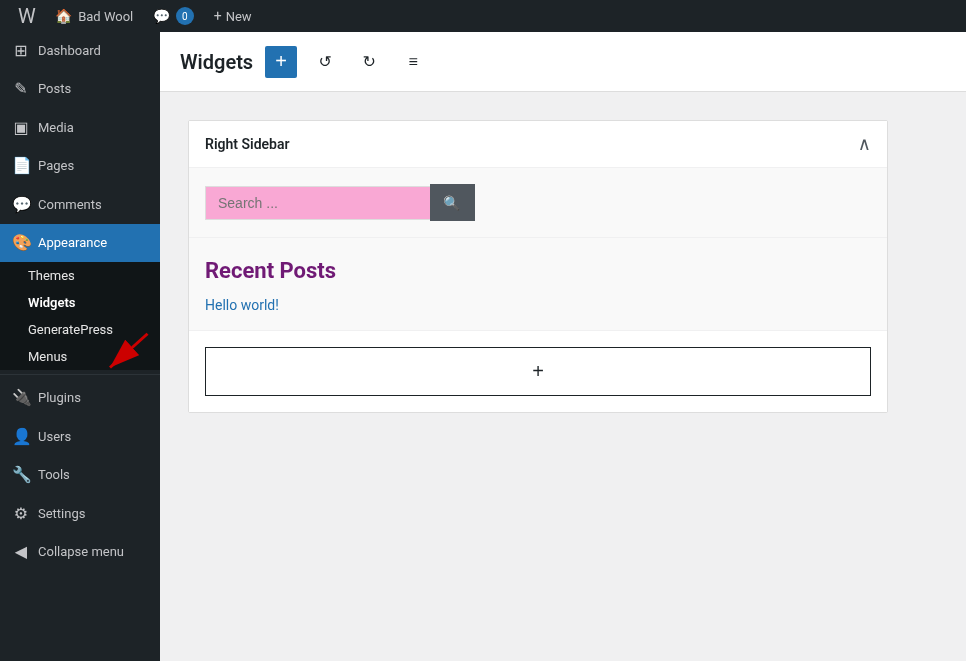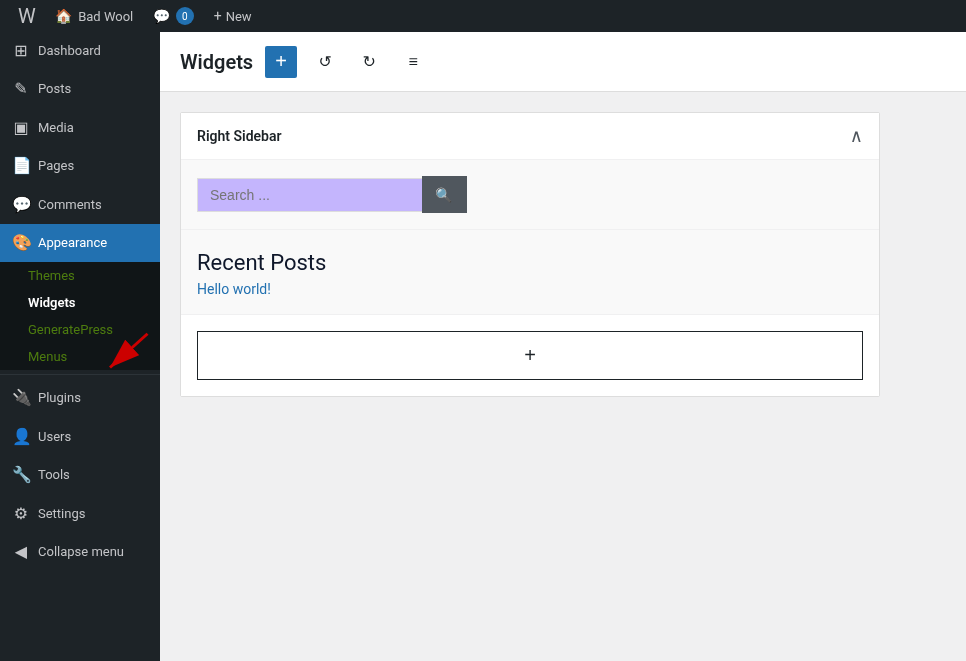--- a/index.html
+++ b/index.html
@@ -56,21 +56,21 @@
       color: #c3c4c7;
       cursor: pointer;
       line-height: 1.4;
     }
     .sidebar-menu-item.active { background: #2271b1; color: #fff; }
     .sidebar-icon { font-size: 16px; width: 18px; text-align: center; flex-shrink: 0; }
     .sidebar-submenu { background: #101517; }
     .sidebar-submenu .sub-item {
       padding: 6px 12px 6px 28px;
       font-size: 13px;
-      color: #4d7c0f;
+      color: #e5e5e5;
       cursor: pointer;
     }
     .sidebar-submenu .sub-item.bold { font-weight: 600; color: #fff; }
     .sidebar-divider { height: 1px; background: #2c3338; margin: 4px 0; }
 
     
     .arrow-indicator {
       position: relative;
     }
 
@@ -123,21 +123,21 @@
       align-items: center;
       justify-content: center;
       color: #1d2327;
       font-size: 16px;
     }
 
     
     #content-area {
       flex: 1;
       overflow-y: auto;
-      padding: 20px;
+      padding: 28px;
     }
 
     
     .widget-panel {
       background: #fff;
       border: 1px solid #ddd;
       border-radius: 2px;
       max-width: 700px;
     }
     .widget-panel-header {
@@ -173,44 +173,44 @@
       gap: 0;
       max-width: 270px;
     }
     .search-input {
       flex: 1;
       border: 1px solid #ddd;
       border-right: none;
       padding: 8px 12px;
       font-size: 14px;
       color: #50575e;
-      background: #c4b5fd;
+      background: #f9a8d4;
       outline: none;
     }
     .search-btn {
       background: #50575e;
       color: #fff;
       border: none;
       padding: 8px 14px;
       font-size: 14px;
       cursor: pointer;
       height: 37px;
     }
 
     
     .recent-posts-block {
       padding: 20px 16px 16px;
       background: #f9f9f9;
       border-bottom: 1px solid #f0f0f1;
     }
     .recent-posts-title {
       font-size: 22px;
-      font-weight: 400;
-      color: #0f172a;
-      margin-bottom: 4px;
+      font-weight: 700;
+      color: #701a75;
+      margin-bottom: 12px;
     }
     .recent-posts-link {
       color: #2271b1;
       text-decoration: none;
       font-size: 14px;
     }
 
     
     .recent-comments-block {
       padding: 20px 16px 16px;

